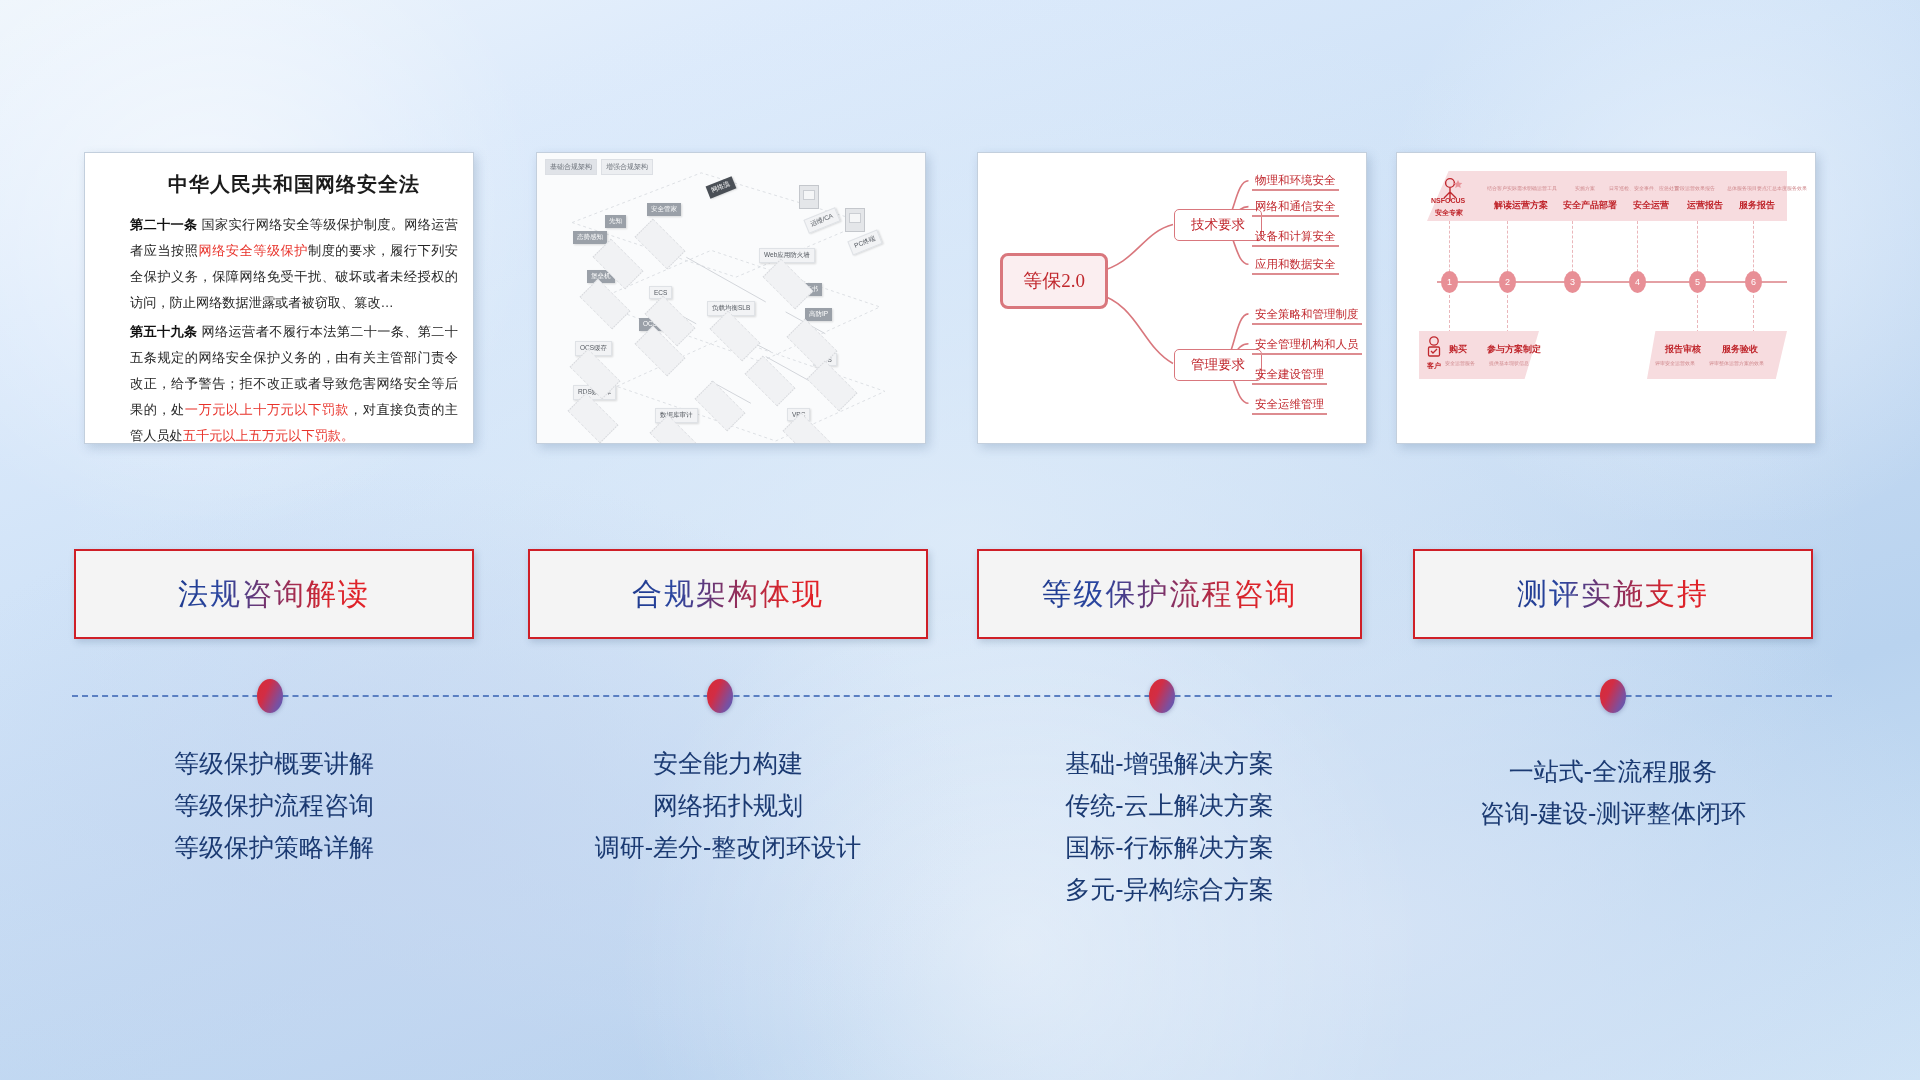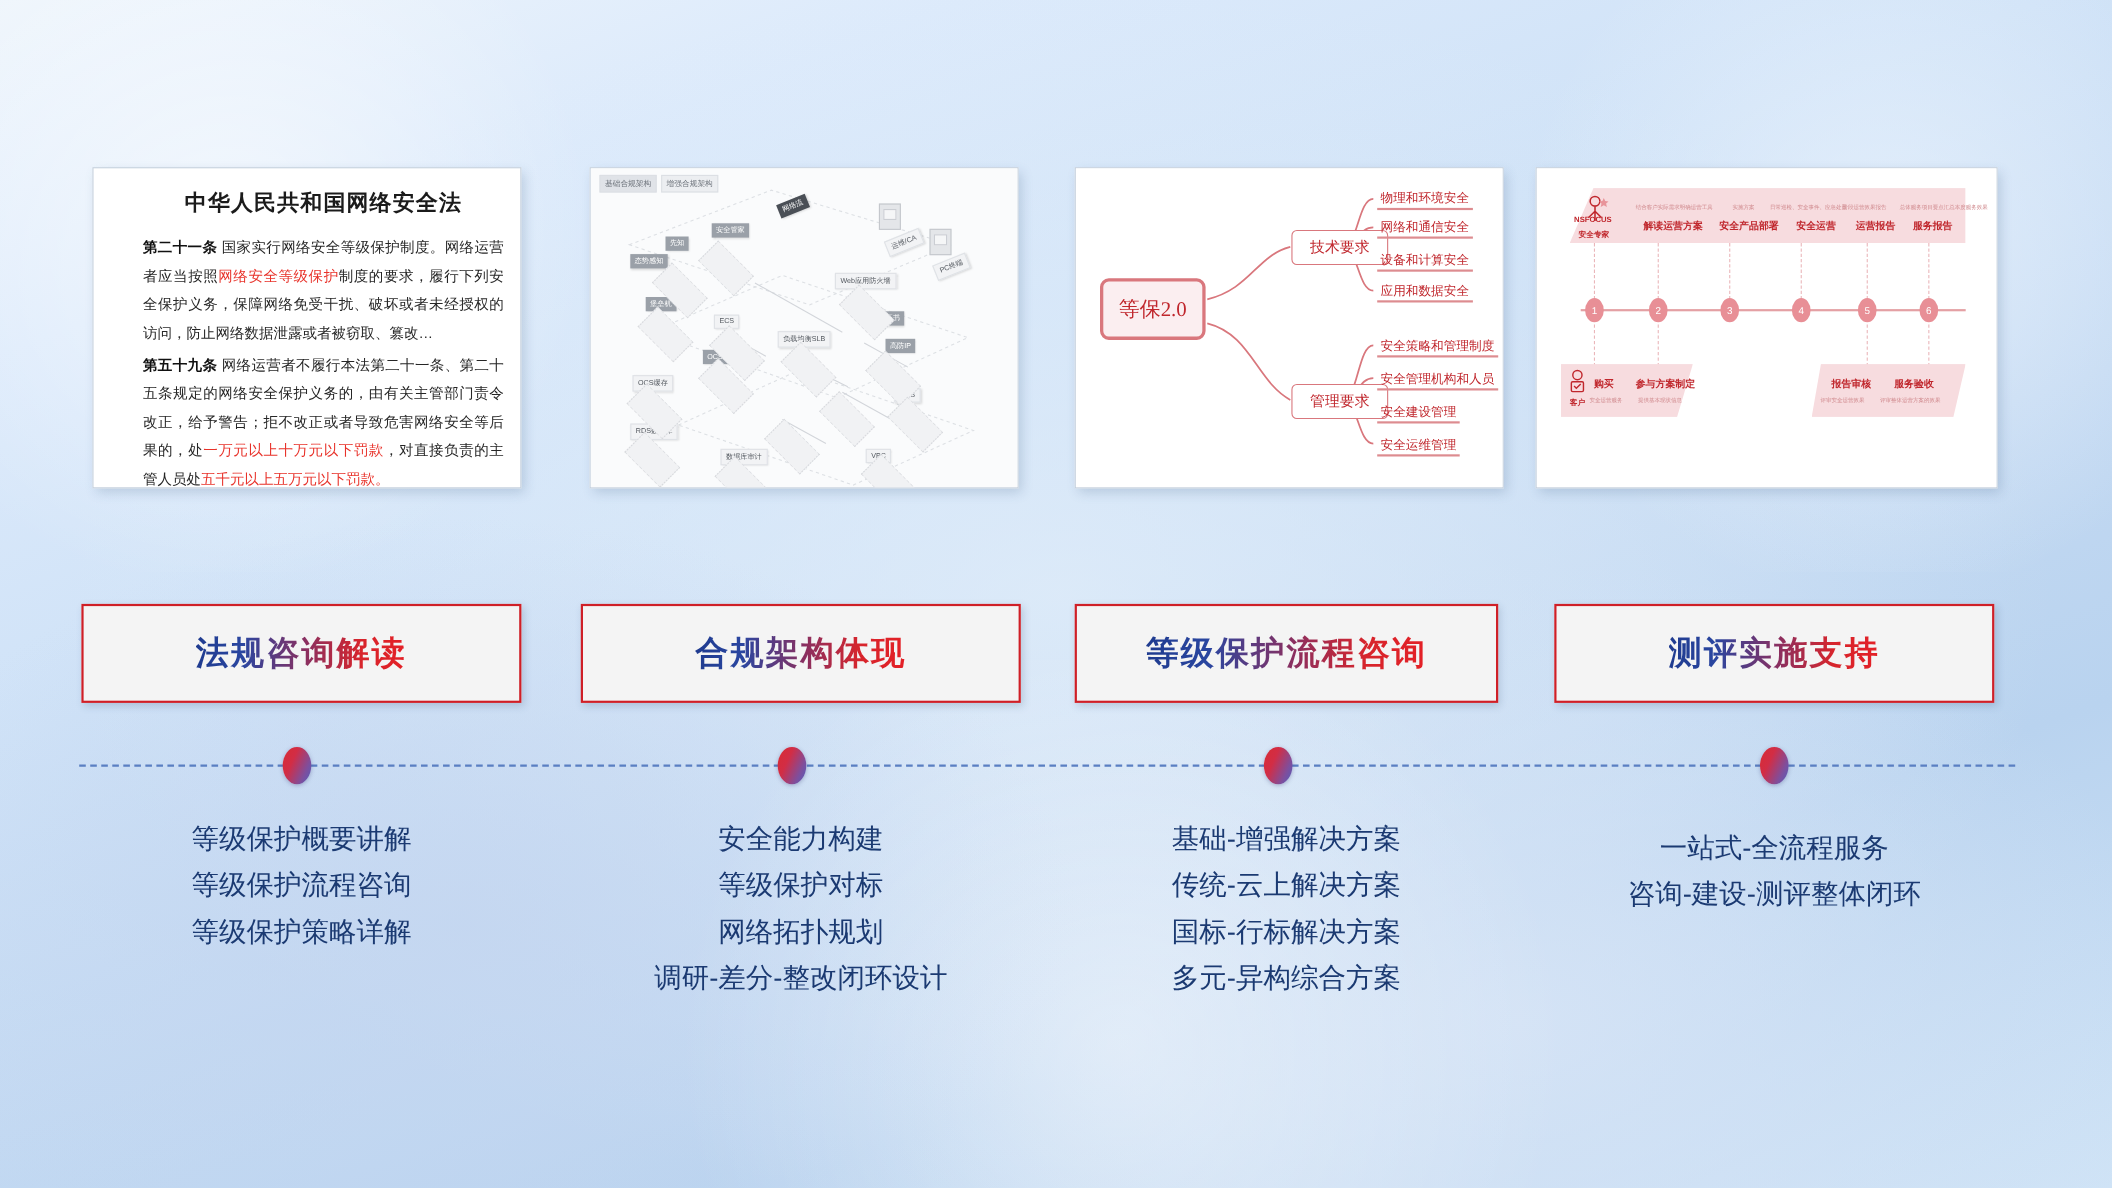--- a/index.html
+++ b/index.html
@@ -49,21 +49,21 @@
   .iso-node.light { background:#f2f3f5; color:#53585f; border:1px solid #dfe2e6; }
   .iso-node.dark { background:#4a4f56; }
   .iso-plate { position:absolute; width:46px; height:46px; background:#f1f2f4; border:1px dashed #d8dade;
     transform: rotate(45deg) scaleY(.56); }
   .iso-screen { position:absolute; width:20px; height:24px; background:#e4e6e9; border:1px solid #c4c7cc; }
   .iso-screen b { display:block; width:12px; height:10px; margin:4px auto 0; background:#f5f6f7; border:1px solid #cbced3; }
 
   
   .mind { position:relative; width:100%; height:100%; background:#fff; }
   .mind-core {
-    position:absolute; left:22px; top:100px; width:96px; height:56px;
+    position:absolute; left:22px; top:100px; width:108px; height:56px;
     border:3px solid #d9777d; border-radius:8px; background:#fbeef0;
     display:flex; align-items:center; justify-content:center;
     color:#c0272d; font-size:19px; font-family:"Liberation Serif", serif;
   }
   .mind-gtitle {
     position:absolute; width:88px; height:32px; border:1.6px solid #d9777d; border-radius:5px;
     background:#fff; display:flex; align-items:center; justify-content:center;
     color:#c0272d; font-size:13.5px; font-family:"Liberation Serif", serif;
   }
   .mind-leaf { position:absolute; color:#c0272d; font-size:11.5px;
@@ -88,21 +88,21 @@
   .flow-dash { position:absolute; border-left:1px dashed #eab6ba; }
   .flow-person { position:absolute; font-size:7px; color:#c0272d; }
 
   
   .hdr {
     position:absolute; height:90px; background:#f4f4f4; border:2px solid #cf1f27;
     box-shadow: 2px 3px 7px rgba(50,80,120,0.22);
     display:flex; align-items:center; justify-content:center;
   }
   .hdr span {
-    font-size:30px; font-weight:bold; letter-spacing:2px;
+    font-size:30px; font-weight:normal; letter-spacing:2px;
     background: linear-gradient(90deg,#1f3b8f 0%, #2a46a0 22%, #8a2f60 52%, #d7252c 78%, #e42026 100%);
     -webkit-background-clip:text; background-clip:text; color:transparent;
     font-family:"Liberation Sans","DejaVu Sans",sans-serif;
   }
   .hdr.h1 { left:74px;   top:549px;  width:400px; }
   .hdr.h2 { left:528px;  top:549px;  width:400px; }
   .hdr.h3 { left:977px;  top:549px;  width:385px; }
   .hdr.h4 { left:1413px; top:549px;  width:400px; }
 
   
@@ -338,21 +338,20 @@
 <div class="dot d3"></div>
 <div class="dot d4"></div>
 
 <div class="list l1">
   <div class="item">等级保护概要讲解</div>
   <div class="item">等级保护流程咨询</div>
   <div class="item">等级保护策略详解</div>
 </div>
 <div class="list l2">
   <div class="item">安全能力构建</div>
-  <div class="item">等级保护对标</div>
   <div class="item">网络拓扑规划</div>
   <div class="item">调研-差分-整改闭环设计</div>
 </div>
 <div class="list l3">
   <div class="item">基础-增强解决方案</div>
   <div class="item">传统-云上解决方案</div>
   <div class="item">国标-行标解决方案</div>
   <div class="item">多元-异构综合方案</div>
 </div>
 <div class="list l4">

